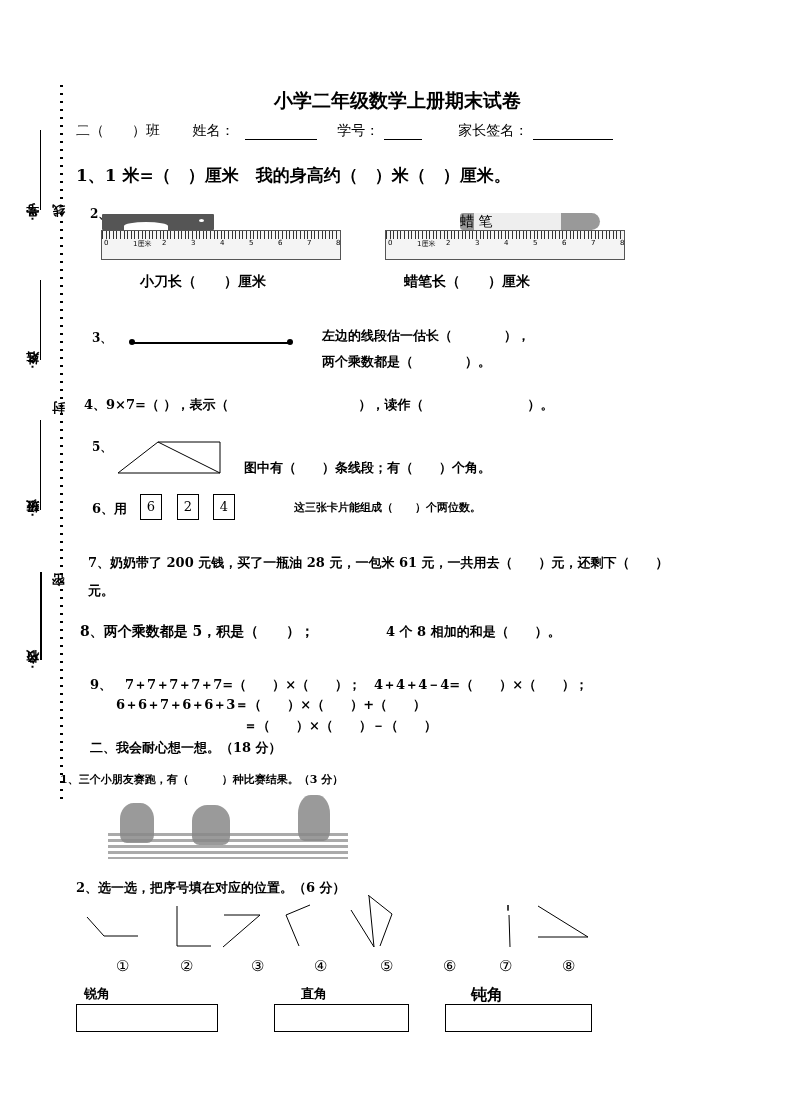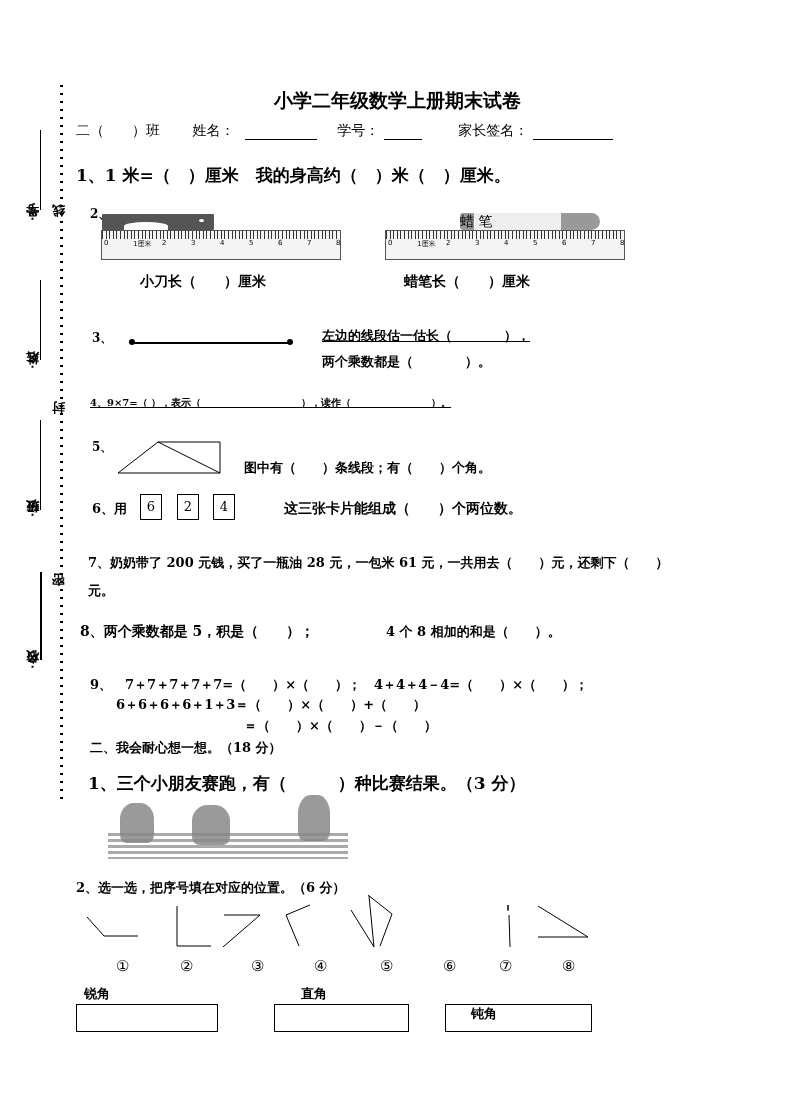--- a/index.html
+++ b/index.html
@@ -91,50 +91,50 @@
       <span>8</span>
   </div>
 </div>
 <div class="abs b" style="left:140px;top:273px;font-size:14px;">小刀长（　　）厘米</div>
 <div class="abs b" style="left:404px;top:273px;font-size:14px;">蜡笔长（　　）厘米</div>
 
 <div class="abs b" style="left:92px;top:330px;font-size:12px;">3、</div>
 <div class="abs" style="left:132px;top:342px;width:158px;height:2px;background:#000;"></div>
 <div class="abs" style="left:129px;top:339px;width:6px;height:6px;background:#000;border-radius:50%;"></div>
 <div class="abs" style="left:287px;top:339px;width:6px;height:6px;background:#000;border-radius:50%;"></div>
-<div class="abs b" style="left:322px;top:327px;font-size:13px;text-decoration:underline;">左边的线段估一估长（　　　　），</div>
+<div class="abs b" style="left:322px;top:327px;font-size:13px;">左边的线段估一估长（　　　　），</div>
 <div class="abs b" style="left:322px;top:353px;font-size:13px;">两个乘数都是（　　　　）。</div>
 
-<div class="abs b" style="left:90px;top:396px;font-size:10px;text-decoration:underline;">4、9×7=（ ），表示（　　　　　　　　　　），读作（　　　　　　　　）。</div>
+<div class="abs b" style="left:84px;top:396px;font-size:13px;">4、9×7=（ ），表示（　　　　　　　　　　），读作（　　　　　　　　）。</div>
 
 <div class="abs b" style="left:92px;top:439px;font-size:12px;">5、</div>
 <svg class="abs" style="left:116px;top:440px;" width="108" height="36">
   <polyline points="2,33 42,2 104,2 104,33 2,33" fill="none" stroke="#000" stroke-width="1"></polyline>
   <line x1="42" y1="2" x2="104" y2="33" stroke="#000" stroke-width="1"></line>
 </svg>
 <div class="abs b" style="left:244px;top:459px;font-size:13px;">图中有（　　）条线段；有（　　）个角。</div>
 
 <div class="abs b" style="left:92px;top:500px;font-size:13px;">6、用</div>
 <div class="card" style="left:140px;top:494px;">6</div>
 <div class="card" style="left:177px;top:494px;">2</div>
 <div class="card" style="left:213px;top:494px;">4</div>
-<div class="abs b" style="left:284px;top:500px;font-size:14px;">这三张卡片能组成（　　）个两位数。</div>
+<div class="abs b" style="left:294px;top:500px;font-size:11px;">这三张卡片能组成（　　）个两位数。</div>
 
 <div class="abs b" style="left:88px;top:554px;font-size:13px;">7、奶奶带了 200 元钱，买了一瓶油 28 元，一包米 61 元，一共用去（　　）元，还剩下（　　）</div>
 <div class="abs b" style="left:88px;top:582px;font-size:13px;">元。</div>
 
 <div class="abs b" style="left:80px;top:623px;font-size:14px;">8、两个乘数都是 5，积是（　　）；</div>
 <div class="abs b" style="left:386px;top:623px;font-size:13px;">4 个 8 相加的和是（　　）。</div>
 
 <div class="abs b" style="left:90px;top:676px;font-size:13px;">9、　7＋7＋7＋7＋7=（　　）×（　　）；　4＋4＋4－4=（　　）×（　　）；</div>
-<div class="abs b" style="left:116px;top:696px;font-size:13px;">6＋6＋6＋6＋1＋3＝（　　）×（　　）+（　　）</div>
+<div class="abs b" style="left:116px;top:696px;font-size:13px;">6＋6＋7＋6＋6＋3＝（　　）×（　　）+（　　）</div>
 <div class="abs b" style="left:244px;top:717px;font-size:13px;">＝（　　）×（　　）－（　　）</div>
 
 <div class="abs b" style="left:90px;top:739px;font-size:13px;">二、我会耐心想一想。（18 分）</div>
-<div class="abs b" style="left:88px;top:772px;font-size:17px;">1、三个小朋友赛跑，有（　　　）种比赛结果。（3 分）</div>
+<div class="abs b" style="left:60px;top:772px;font-size:11px;">1、三个小朋友赛跑，有（　　　）种比赛结果。（3 分）</div>
 
 <div class="abs" style="left:108px;top:795px;width:240px;height:68px;">
   <div style="position:absolute;left:0;right:0;top:38px;height:26px;background:repeating-linear-gradient(180deg,#aaa 0 3px,#fff 3px 6px);"></div>
   <div style="position:absolute;left:12px;top:8px;width:34px;height:40px;background:#888;border-radius:40% 40% 20% 20%;opacity:.85;"></div>
   <div style="position:absolute;left:84px;top:10px;width:38px;height:40px;background:#888;border-radius:40% 40% 20% 20%;opacity:.85;"></div>
   <div style="position:absolute;left:190px;top:0px;width:32px;height:46px;background:#888;border-radius:40% 40% 20% 20%;opacity:.85;"></div>
 </div>
 
 <div class="abs b" style="left:76px;top:879px;font-size:13px;">2、选一选，把序号填在对应的位置。（6 分）</div>
 
@@ -156,16 +156,16 @@
 <div class="abs" style="left:180px;top:957px;font-size:15px;">②</div>
 <div class="abs" style="left:251px;top:957px;font-size:15px;">③</div>
 <div class="abs" style="left:314px;top:957px;font-size:15px;">④</div>
 <div class="abs" style="left:380px;top:957px;font-size:15px;">⑤</div>
 <div class="abs" style="left:443px;top:957px;font-size:15px;">⑥</div>
 <div class="abs" style="left:499px;top:957px;font-size:15px;">⑦</div>
 <div class="abs" style="left:562px;top:957px;font-size:15px;">⑧</div>
 
 <div class="abs b" style="left:84px;top:985px;font-size:13px;font-family:'DejaVu Sans',sans-serif;">锐角</div>
 <div class="abs b" style="left:301px;top:985px;font-size:13px;font-family:'DejaVu Sans',sans-serif;">直角</div>
-<div class="abs b" style="left:471px;top:985px;font-size:13px;font-family:'DejaVu Sans',sans-serif;margin-top:20px;">钝角</div>
+<div class="abs b" style="left:471px;top:985px;font-size:16px;font-family:'DejaVu Sans',sans-serif;">钝角</div>
 <div class="ansbox" style="left:76px;top:1004px;width:140px;"></div>
 <div class="ansbox" style="left:274px;top:1004px;width:133px;"></div>
 <div class="ansbox" style="left:445px;top:1004px;width:145px;"></div>
 
 </body></html>

